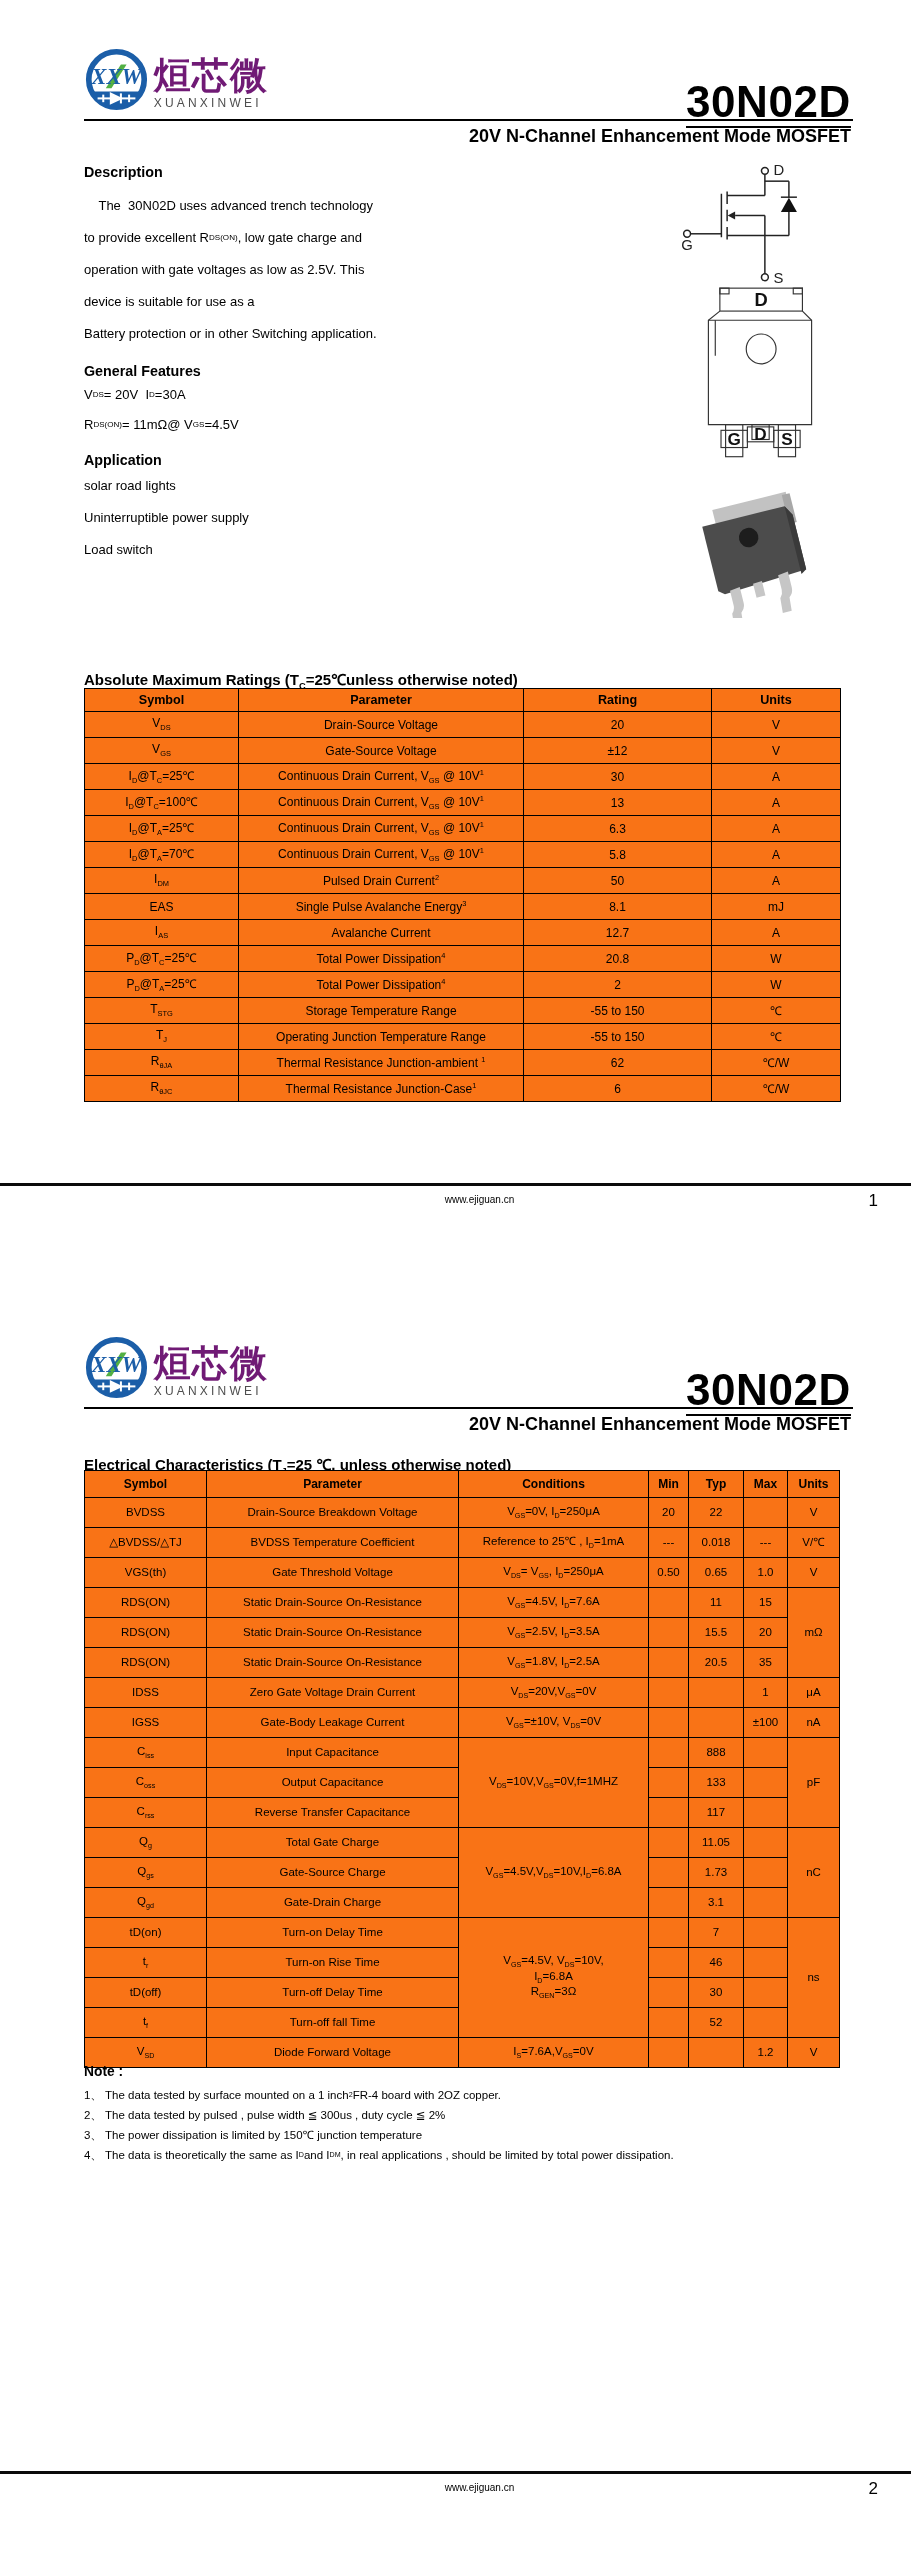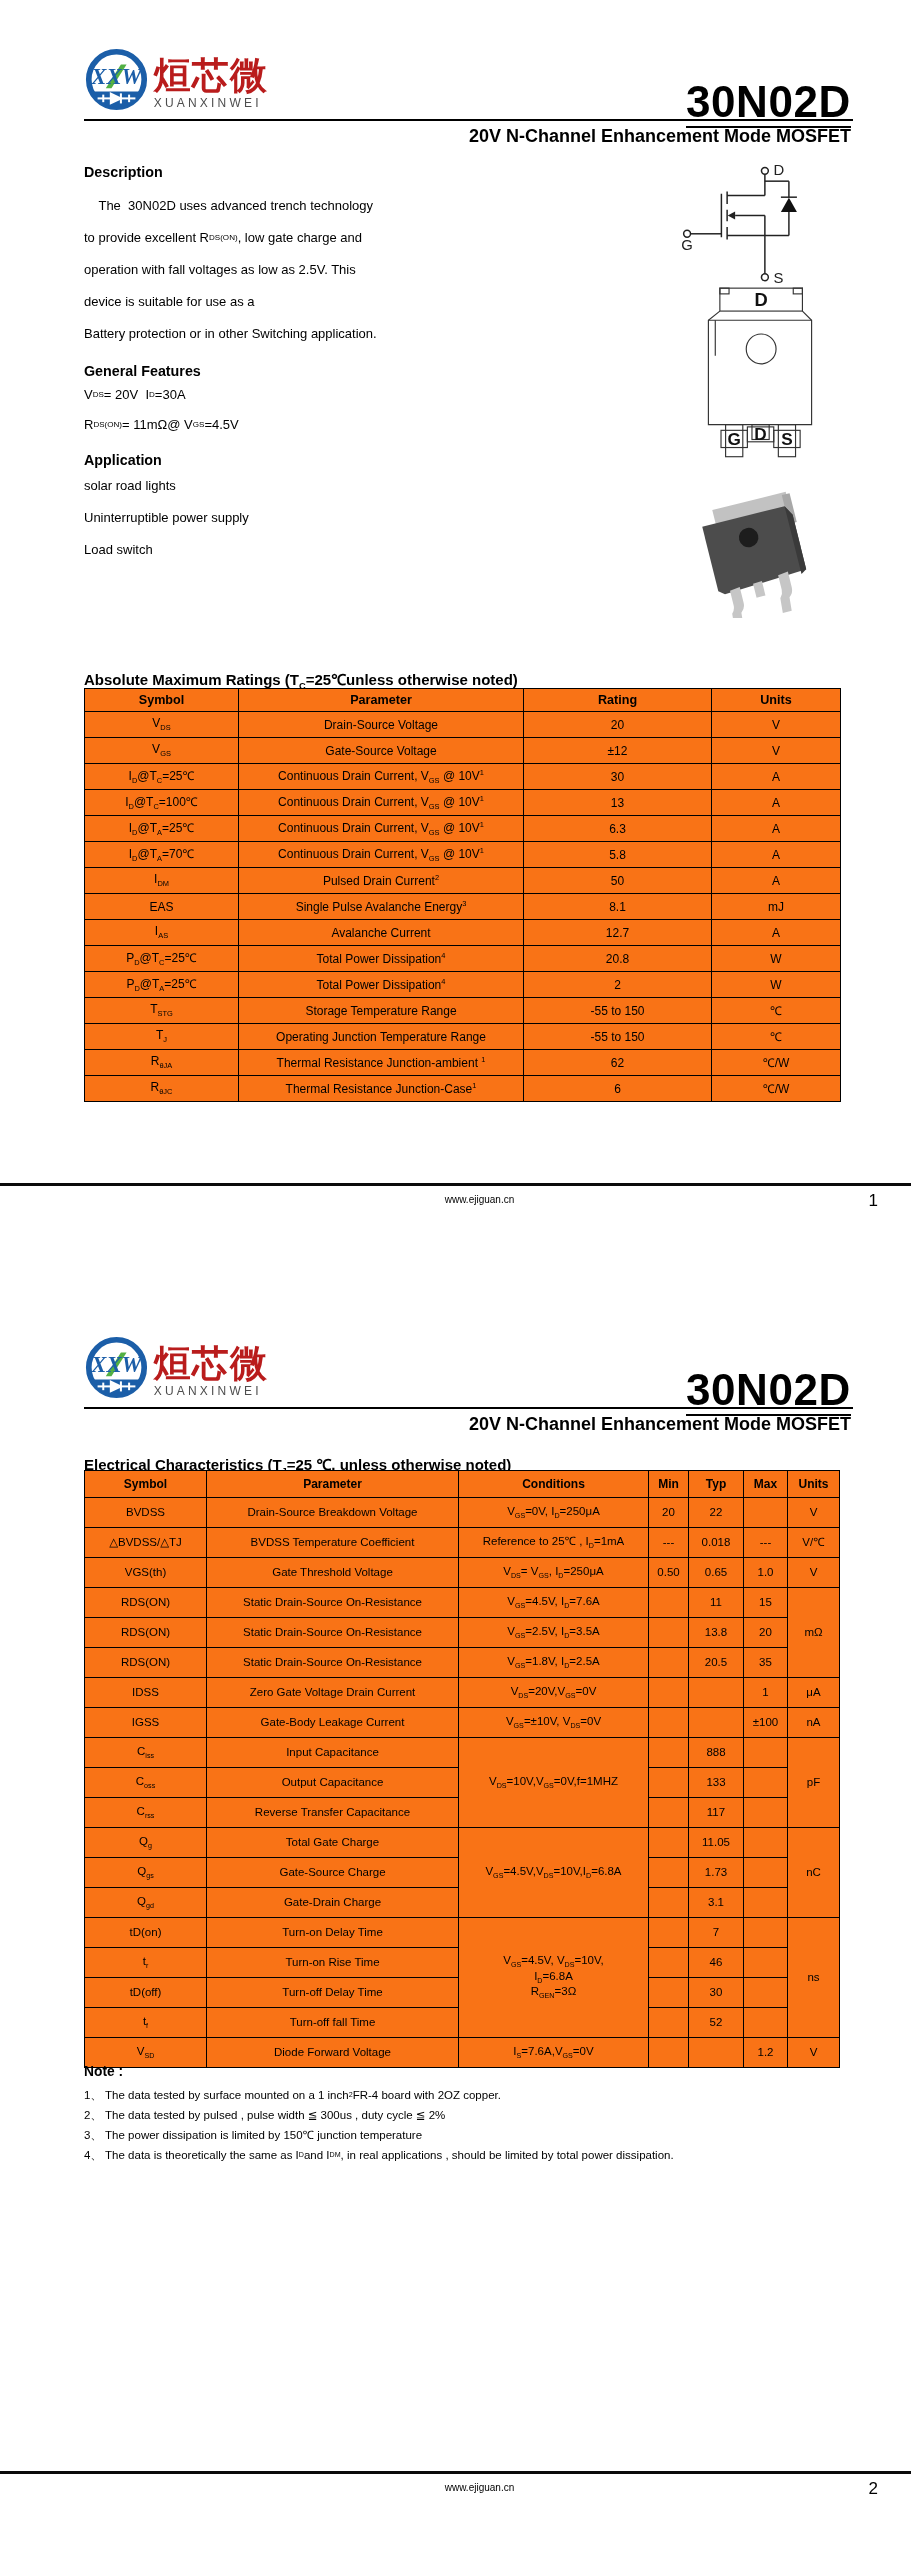--- a/index.html
+++ b/index.html
@@ -4,21 +4,21 @@
 <style>
   html,body{margin:0;padding:0;background:#e8e8e8;}
   .canvas{position:relative;width:911px;height:2576px;background:#ffffff;margin:0 auto;
           font-family:"Liberation Sans",sans-serif;color:#000;}
   .page{position:absolute;left:0;width:911px;height:1288px;background:#fff;overflow:hidden;padding-left:12px;}
   .abs{position:absolute;}
 
   
   .logo-wrap{left:85px;top:48px;display:flex;align-items:flex-start;}
   .brand-text{margin-left:5.7px;padding-top:9.2px;}
-  .brand-cn{font-size:37px;font-weight:900;line-height:1.02;letter-spacing:1.1px;color:#b91c1c;}
+  .brand-cn{font-size:37px;font-weight:900;line-height:1.02;letter-spacing:1.1px;color:#701a75;}
   .brand-en{font-size:12px;font-weight:500;color:#4d4d4d;letter-spacing:3.2px;margin-top:0.6px;}
   .part-no{right:72px;top:79px;font-size:44px;font-weight:700;line-height:1.05;
            border-bottom:2.9px solid #000;padding-bottom:0.6px;letter-spacing:0.6px;}
   .hdr-rule{left:84px;right:70px;top:119px;height:2.3px;background:#000;}
   .hdr-sub{right:72px;top:126px;font-size:18px;font-weight:700;}
 
   
   .sec-title{font-size:14.3px;font-weight:700;}
   .txt-list .line{display:flex;align-items:center;font-size:13px;}
   .desc-list .line{height:32px;}
@@ -79,21 +79,21 @@
       </div>
     </div>
     <div class="abs part-no">30N02D</div>
     <div class="abs hdr-rule"></div>
     <div class="abs hdr-sub">20V N-Channel Enhancement Mode MOSFET</div>
 
     <div class="abs sec-title" style="left:84px;top:164px">Description</div>
     <div class="abs txt-list desc-list" style="left:84px;top:189px;width:448px">
         <div class="line">&nbsp;&nbsp;&nbsp;&nbsp;The&nbsp; 30N02D uses advanced trench technology</div>
         <div class="line">to provide excellent R<sub>DS(ON)</sub>, low gate charge and</div>
-        <div class="line">operation with fall voltages as low as 2.5V. This</div>
+        <div class="line">operation with gate voltages as low as 2.5V. This</div>
         <div class="line">device is suitable for use as a</div>
         <div class="line">Battery protection or in other Switching application.</div>
       </div>
 
     <div class="abs sec-title" style="left:84px;top:363px">General Features</div>
     <div class="abs txt-list gf-list" style="left:84px;top:379px;width:448px">
         <div class="line">V<sub>DS</sub> = 20V&nbsp;&nbsp;I<sub>D</sub> =30A</div>
         <div class="line">R<sub>DS(ON)</sub> = 11mΩ@ V<sub>GS</sub>=4.5V</div>
       </div>
 
@@ -365,21 +365,21 @@
             <td></td>
             <td>11</td>
             <td>15</td>
             <td rowspan="3">mΩ</td>
           </tr>
           <tr>
             <td>RDS(ON)</td>
             <td>Static Drain-Source On-Resistance</td>
             <td>V<sub>GS</sub>=2.5V, I<sub>D</sub>=3.5A</td>
             <td></td>
-            <td>13.8</td>
+            <td>15.5</td>
             <td>20</td>
           </tr>
           <tr>
             <td>RDS(ON)</td>
             <td>Static Drain-Source On-Resistance</td>
             <td>V<sub>GS</sub>=1.8V, I<sub>D</sub>=2.5A</td>
             <td></td>
             <td>20.5</td>
             <td>35</td>
           </tr>

